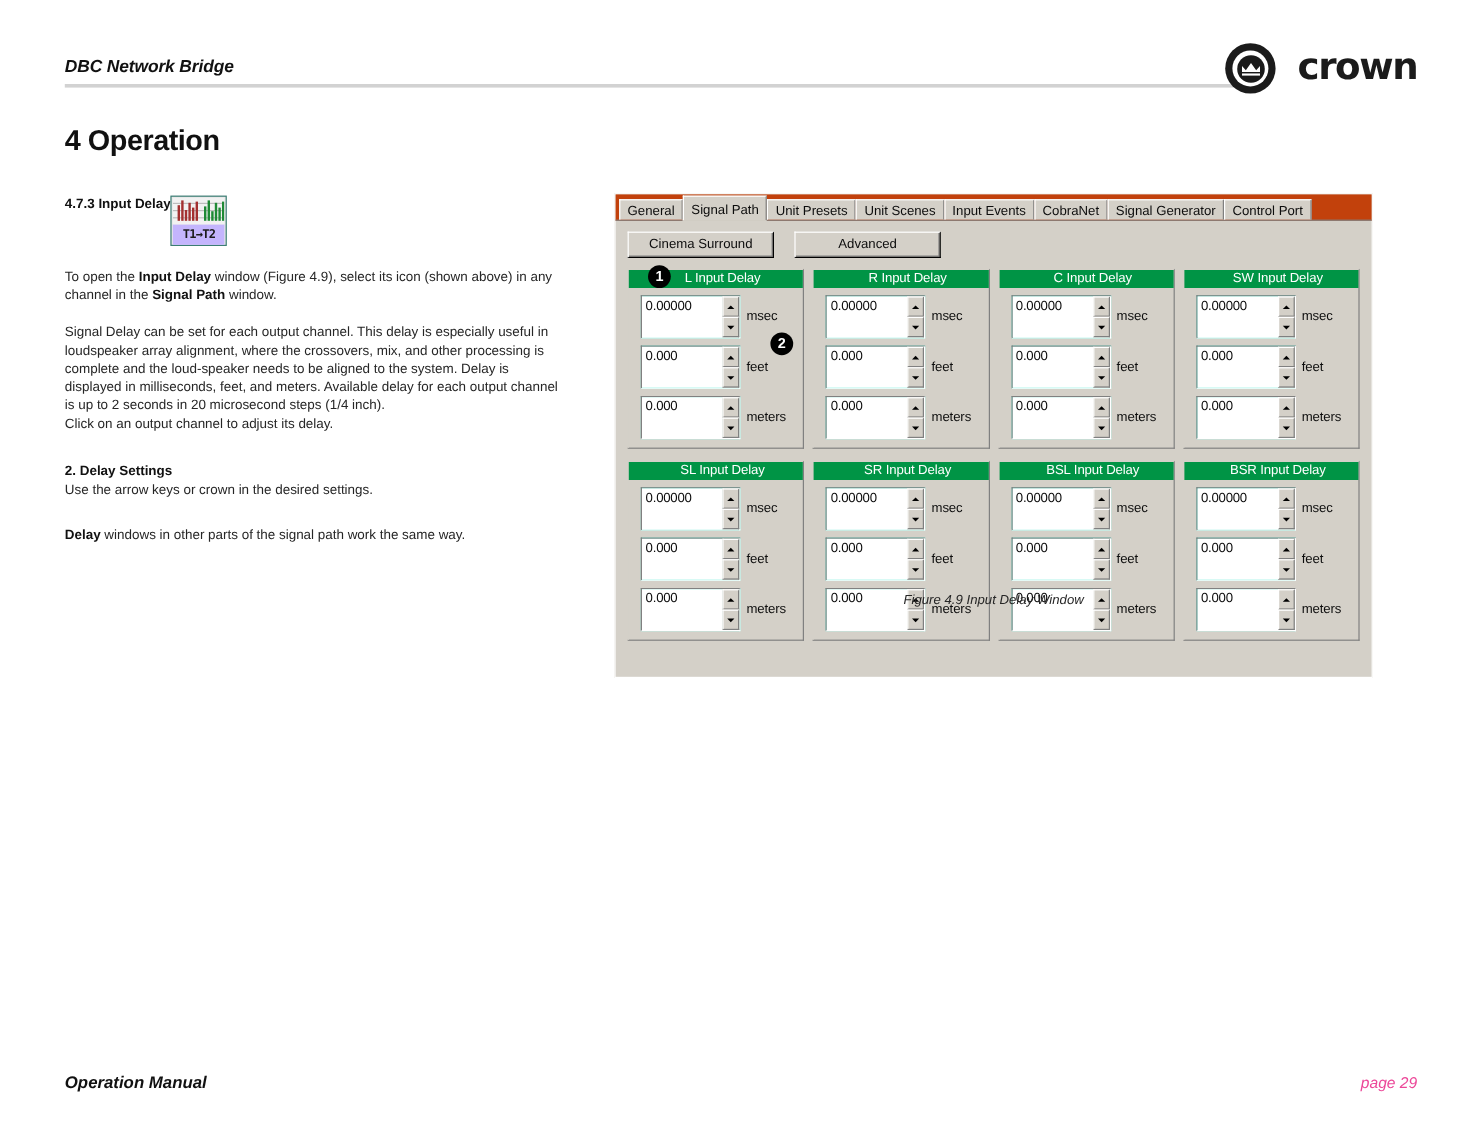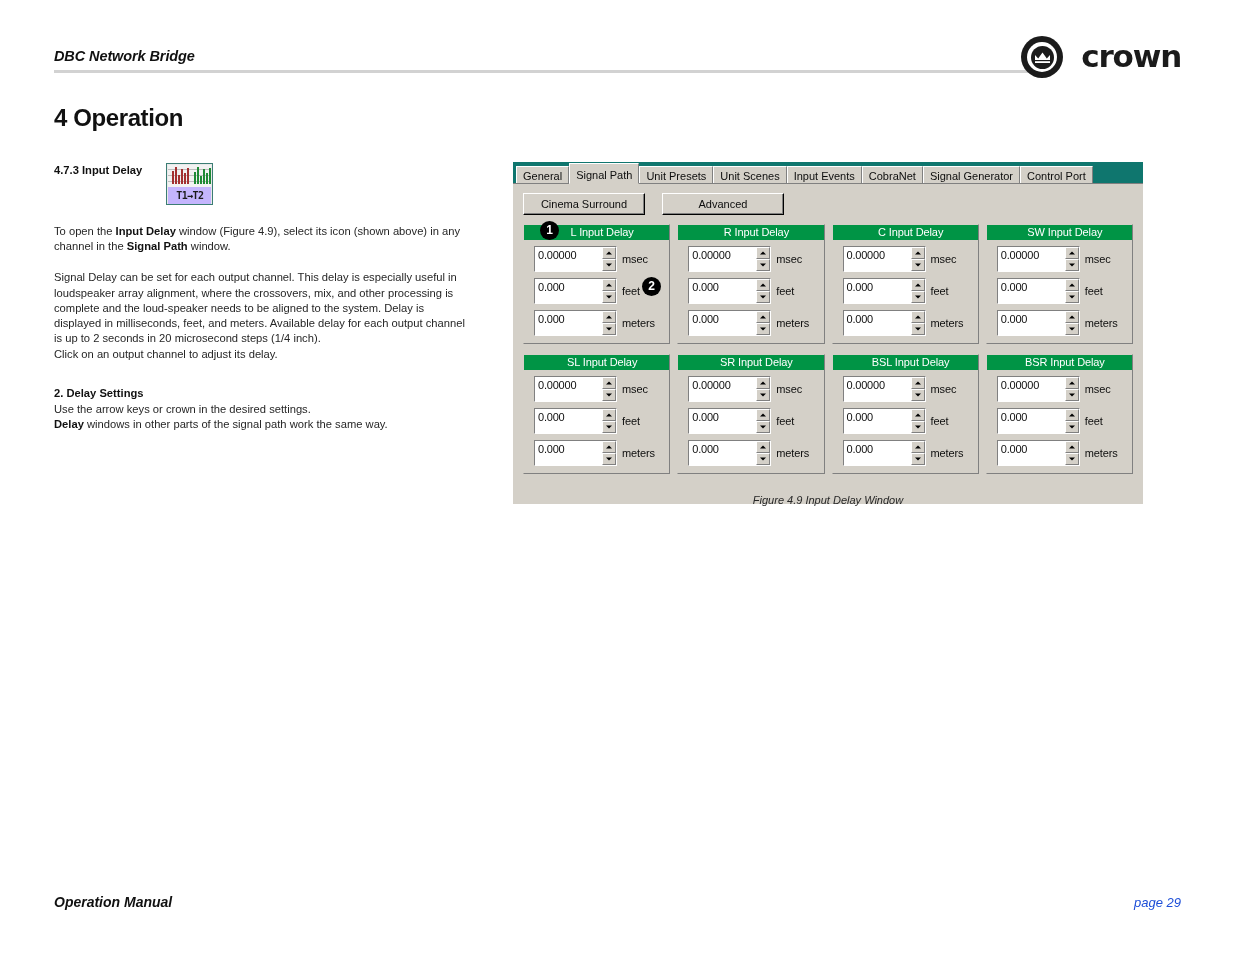--- a/index.html
+++ b/index.html
@@ -112,31 +112,30 @@
     color: #262626;
   }
   .sec-head {
     font-weight: bold;
     font-size: 11.2px;
     color: #111111;
   }
   #section-row {
     display: flex;
     align-items: flex-start;
-    gap: 24px;
     height: 50px;
   }
   .para {
     margin-top: 0;
   }
   #para-open { margin-top: 11px; }
   #para-desc { margin-top: 16px; }
   .num-head { margin-top: 23px; }
   .num-body { margin-top: 1px; }
-  #para-closing { }
+  #para-closing { margin-top: 22px; }
   b.inline { font-weight: bold; color: #111111; }
 
   
   #delay-icon {
     width: 47px;
     height: 42px;
     border: 1px solid #3b7d74;
     background: #e9e9e9;
     box-sizing: border-box;
     padding: 1px;
@@ -180,21 +179,21 @@
     font-family: "Liberation Sans", sans-serif;
   }
 
   
   #tab-strip {
     display: flex;
     align-items: flex-end;
     height: 21px;
     padding: 0 0 0 3px;
     border-bottom: 1px solid #808080;
-    background: #0f766e;
+    background: #c2410c;
   }
   .tab {
     font-size: 11px;
     color: #0d0d0d;
     padding: 2px 6px 2px 6px;
     background: #d4d0c8;
     border-left: 1px solid #ffffff;
     border-top: 1px solid #ffffff;
     border-right: 1px solid #808080;
     line-height: 14px;
@@ -271,21 +270,21 @@
     padding: 6px 0 0 10px;
   }
   .spin-wrap {
     display: flex;
     align-items: stretch;
     border-top: 1px solid #808080;
     border-left: 1px solid #808080;
     border-right: 1px solid #ffffff;
     border-bottom: 1px solid #ffffff;
     background: #5eead4;
-    height: 26px;
+    height: 36px;
     box-sizing: border-box;
   }
   .spin-input {
     width: 62px;
     font-size: 11px;
     color: #0d0d0d;
     background: #ffffff;
     line-height: 16px;
     padding: 0 2px 0 3px;
     border: 0;
@@ -370,21 +369,21 @@
     font-size: 14px;
     font-weight: bold;
     font-style: italic;
     color: #111111;
   }
   #footer-right {
     position: absolute;
     right: 0; top: 1px;
     font-size: 13px;
     font-style: italic;
-    color: #1d4ed8;
+    color: #ec4899;
     text-align: center;
   }
 </style>
 </head>
 <body>
 
 <div id="page-header">
   <div id="header-title">DBC Network Bridge</div>
   <div id="header-rule"></div>
 

